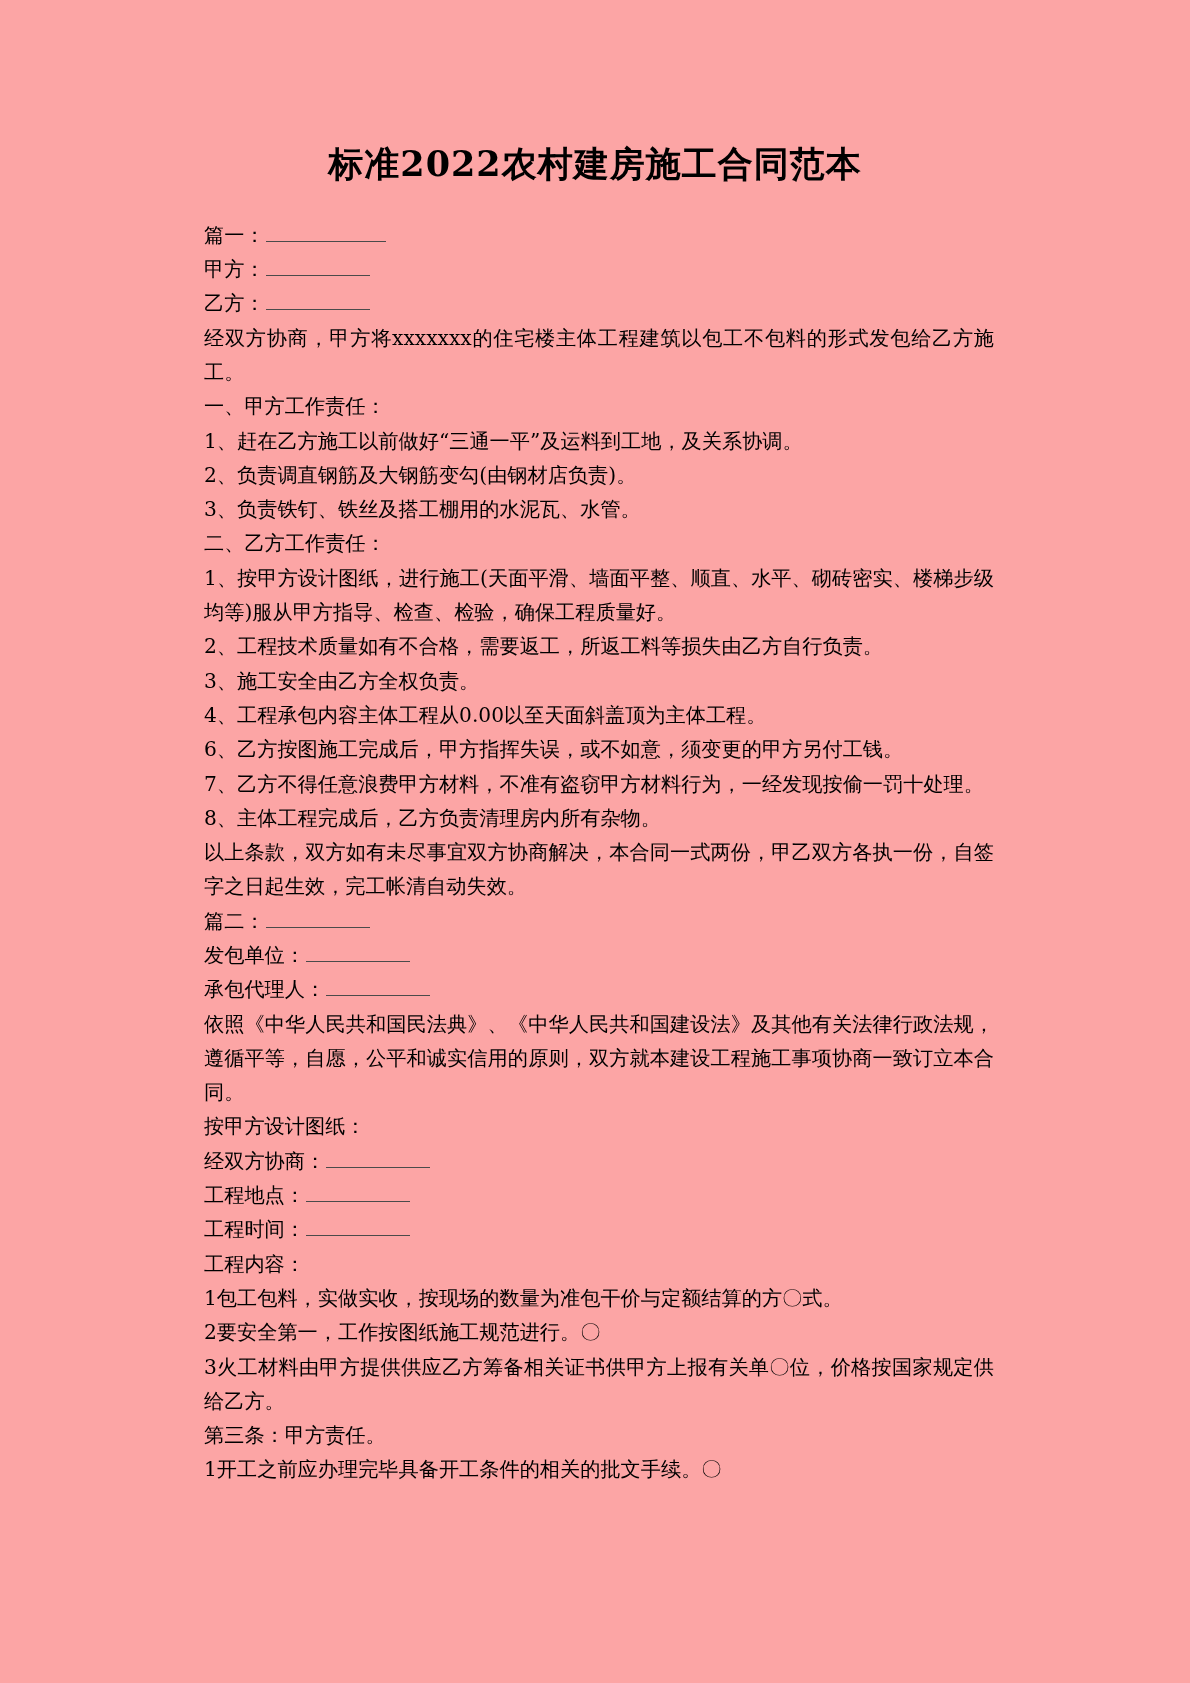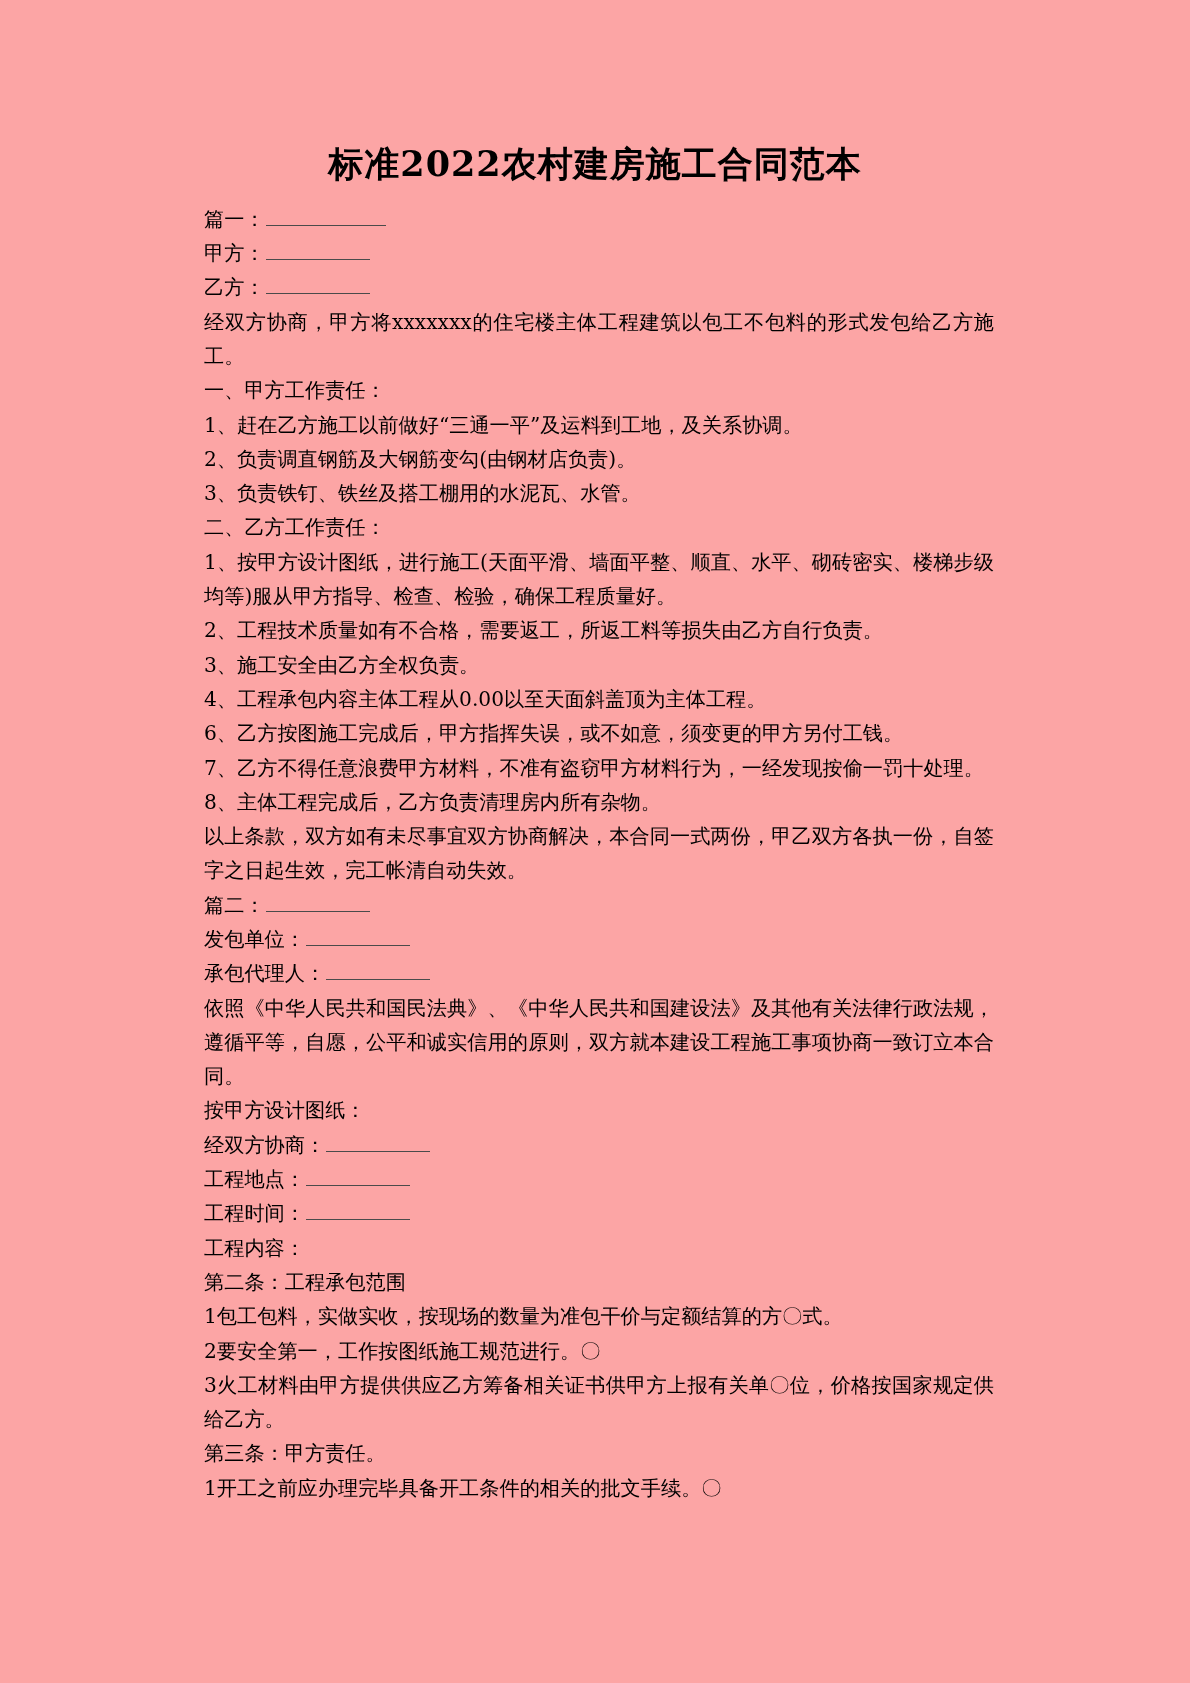--- a/index.html
+++ b/index.html
@@ -27,21 +27,21 @@
     font-size: 35px;
     font-weight: bold;
     letter-spacing: 1px;
     margin: 0;
     padding-top: 142px;
     padding-bottom: 16px;
     font-family: "DejaVu Serif", "Liberation Serif", serif;
     line-height: 1.25;
   }
   .body-block {
-    margin: 0 auto;
+    margin: 16px auto;
     width: 790px;
     padding-left: 8px;
     box-sizing: content-box;
   }
   .line {
     font-size: 20.2px;
     line-height: 34.3px;
     margin: 0;
     padding: 0;
     text-align: justify;
@@ -107,21 +107,20 @@
     <p class="line">按甲方设计图纸：</p>
 
     <p class="line"><span>经双方协商：</span><span class="blank b-md"></span></p>
 
     <p class="line"><span>工程地点：</span><span class="blank b-md"></span></p>
 
     <p class="line"><span>工程时间：</span><span class="blank b-md"></span></p>
 
     <p class="line">工程内容：</p>
 
-    <p class="line">第二条：工程承包范围</p>
 
     <p class="line">1包工包料，实做实收，按现场的数量为准包干价与定额结算的方〇式。</p>
     <p class="line">2要安全第一，工作按图纸施工规范进行。〇</p>
     <p class="line">3火工材料由甲方提供供应乙方筹备相关证书供甲方上报有关单〇位，价格按国家规定供给乙方。</p>
 
     <p class="line">第三条：甲方责任。</p>
 
     <p class="line">1开工之前应办理完毕具备开工条件的相关的批文手续。〇</p>
 
   </div>

